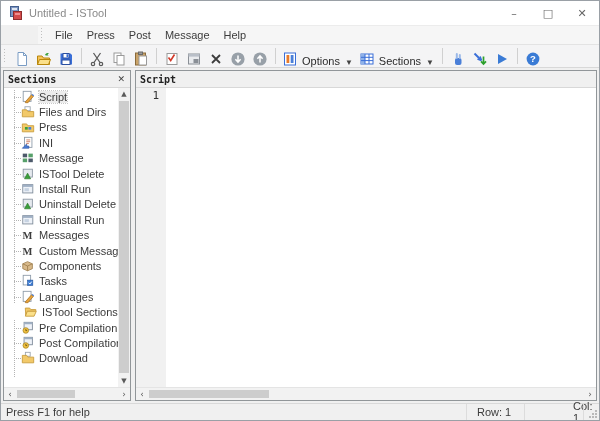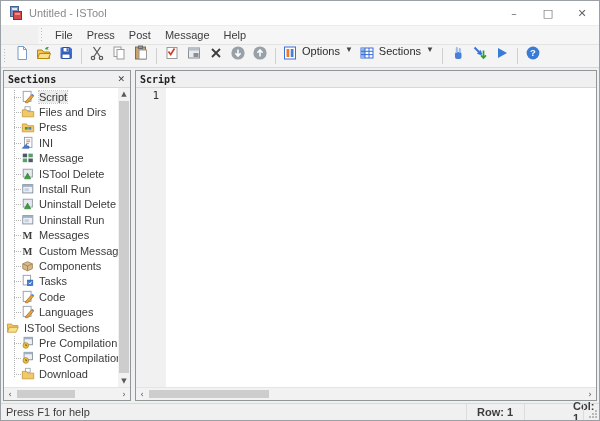--- a/index.html
+++ b/index.html
@@ -22,21 +22,21 @@
   .menubar { height:19px; background:#f6f6f6; display:flex; align-items:center; flex:0 0 auto;
              border-top:1px solid #ececec;margin-left:37px; }
   .gripper { width:3px; height:14px; margin:0 4px 0 3px; flex:0 0 auto;
              background:repeating-linear-gradient(to bottom,#bfbfbf 0 1px,transparent 1px 3px);
              background-size:1px 100%; background-repeat:repeat-y; }
   .menu-item { padding:2px 7px; color:#3c3c3c; white-space:nowrap; }
 
   
   .toolbar { height:24px; background:#f4f4f5; border-top:1px solid #e3e3e3; border-bottom:1px solid #d8d8d8;
              display:flex; align-items:center; flex:0 0 auto; }
-  .tb-btn { height:22px; min-width:22px; display:flex; align-items:flex-start; justify-content:center;
+  .tb-btn { height:22px; min-width:22px; display:flex; align-items:flex-end; justify-content:center;
             background:transparent; border:none; padding:0 2px; cursor:default; }
   .tb-btn svg { display:block; }
   .tb-label { margin:0 3px 0 4px; font-size:11px; color:#2b2b2b; white-space:nowrap; }
   .tb-caret { font-size:8px; color:#444; margin:0 2px; }
   .tb-sep { width:1px; height:16px; background:#d0d0d0; margin:0 4px; flex:0 0 auto; }
 
   
   .main { flex:1 1 auto; display:flex; padding:2px; background:#f0f0f0; min-height:0; }
   .panel { border:1px solid #919699; background:#ffffff; display:flex; flex-direction:column; min-height:0; }
   .sidebar { width:128px; flex:0 0 auto; }
@@ -52,21 +52,21 @@
 
   
   .side-body { flex:1 1 auto; display:flex; min-height:0; }
   .tree { flex:1 1 auto; position:relative; overflow:hidden; padding-top:1px; }
   .tree::before { content:""; position:absolute; left:10px; top:2px; bottom:10px;
                   border-left:1px dotted #b4b4b4; }
   .tree-row { height:15.4px; display:flex; align-items:center; position:relative; white-space:nowrap; }
   .tree-row.lvl1 { padding-left:17px; }
   .tree-row.lvl1::before { content:""; position:absolute; left:10px; width:7px; top:50%;
                            border-top:1px dotted #b4b4b4; }
-  .tree-row.lvl0 { padding-left:2px; background:#fff; z-index:1; }
+  .tree-row.lvl0 { padding-left:20px; background:#fff; z-index:1; }
   .tree-icon { width:14px; height:14px; margin-right:4px; flex:0 0 auto; position:relative; z-index:1; background:#fff; }
   .tree-icon svg { display:block; }
   .tree-label { color:#3a3a3a; overflow:hidden; text-overflow:clip; }
   .tree-row.selected .tree-label { background:#ececec; outline:1px dotted #c9c9c9; }
 
   
   .vscroll { width:12px; flex:0 0 auto; background:#f2f2f2; display:flex; flex-direction:column; position:relative; }
   .v-arrow { height:12px; display:flex; align-items:center; justify-content:center; color:#5a5a5a;
              font-size:7px; flex:0 0 auto; font-family:"DejaVu Sans", sans-serif; }
   .v-thumb { position:absolute; left:1px; right:1px; top:13px; bottom:14px; background:#cdcdcd; }
@@ -84,21 +84,21 @@
   .gutter { width:30px; flex:0 0 auto; background:#f1f1f1; padding-top:1px; }
   .lineno { font-family:"DejaVu Sans Mono", monospace; font-size:11px; color:#333;
             text-align:right; padding-right:7px; height:14px; }
   .code-area { flex:1 1 auto; background:#fff; }
 
   
   .statusbar { height:17px; background:#f0f0f0; border-top:1px solid #d9d9d9; display:flex;
                align-items:center; flex:0 0 auto; font-size:11px; color:#3c3c3c; }
   .status-msg { flex:1 1 auto; padding-left:5px; white-space:nowrap; overflow:hidden; }
   .status-cell { border-left:1px solid #dcdcdc; height:100%; display:flex; align-items:center;
-                 padding:0 10px; flex:0 0 auto;font-weight:bold; }
+                 padding:0 10px; flex:0 0 auto; }
   .status-cell.row { width:58px; }
   .status-cell.col { width:52px;padding-left:48px; }
   .status-grip { width:16px; height:100%; border-left:1px solid #dcdcdc; position:relative; }
   .status-grip svg { position:absolute; right:1px; bottom:1px; }
 </style>
 </head>
 <body>
 
 <div class="window">
 
@@ -407,30 +407,20 @@
             </div>
             <div class="tree-row lvl1">
               <span class="tree-icon">
                 <svg width="14" height="14" viewBox="0 0 16 16">
                   <rect x="2.5" y="1.5" width="8.5" height="11" fill="#fff" stroke="#8d9aa8"></rect>
                   <rect x="7.5" y="7" width="6" height="6" fill="#3a7bd5" stroke="#24549a" stroke-width=".7"></rect>
                   <path d="M8.8 10 l1.4 1.5 2-2.8" stroke="#fff" stroke-width="1.1" fill="none"></path>
                 </svg>
               </span>
               <span class="tree-label">Tasks</span>
-            </div>
-            <div class="tree-row lvl1">
-              <span class="tree-icon">
-                <svg width="14" height="14" viewBox="0 0 16 16">
-                  <rect x="2.5" y="1.5" width="9" height="11.5" fill="#fff" stroke="#8d9aa8"></rect>
-                  <path d="M5 13.5 L12 5.5 L14.2 7.2 L8 14.5 H5z" fill="#e8a33a" stroke="#a06a1a" stroke-width=".8"></path>
-                  <path d="M12 5.5 L14.2 7.2 L15 6 L13 4.5z" fill="#4a7fd8"></path>
-                </svg>
-              </span>
-              <span class="tree-label">Code</span>
             </div>
             <div class="tree-row lvl1">
               <span class="tree-icon">
                 <svg width="14" height="14" viewBox="0 0 16 16">
                   <rect x="2.5" y="1.5" width="9" height="11.5" fill="#fff" stroke="#8d9aa8"></rect>
                   <path d="M5 13.5 L12 5.5 L14.2 7.2 L8 14.5 H5z" fill="#e8a33a" stroke="#a06a1a" stroke-width=".8"></path>
                   <path d="M12 5.5 L14.2 7.2 L15 6 L13 4.5z" fill="#4a7fd8"></path>
                 </svg>
               </span>
               <span class="tree-label">Languages</span>

